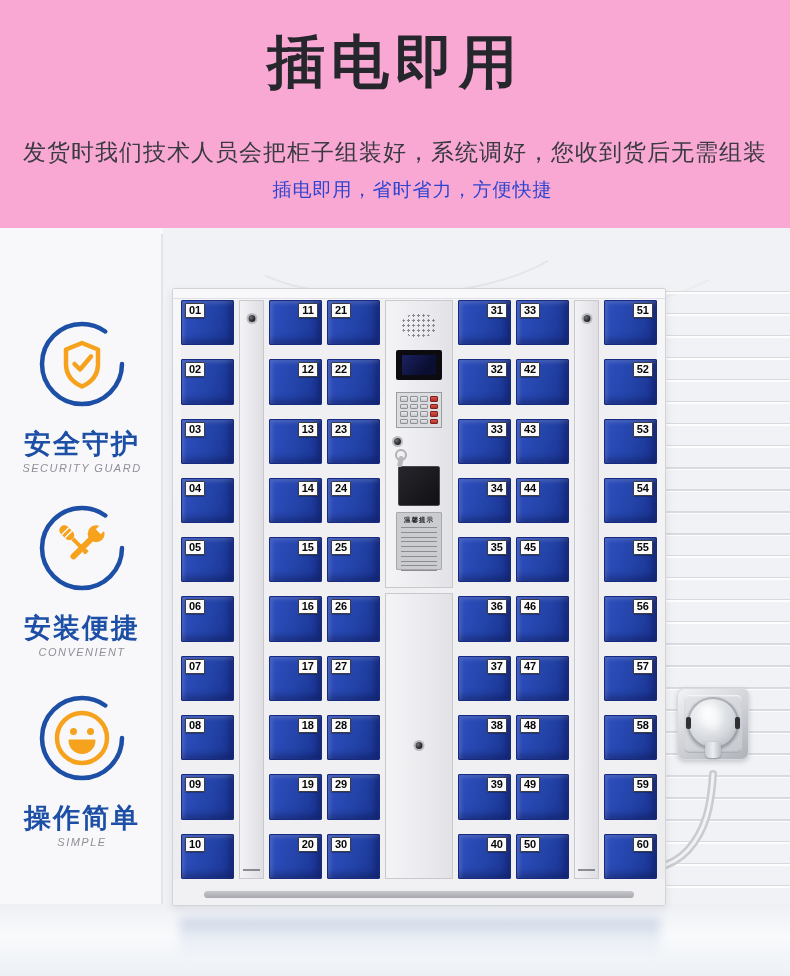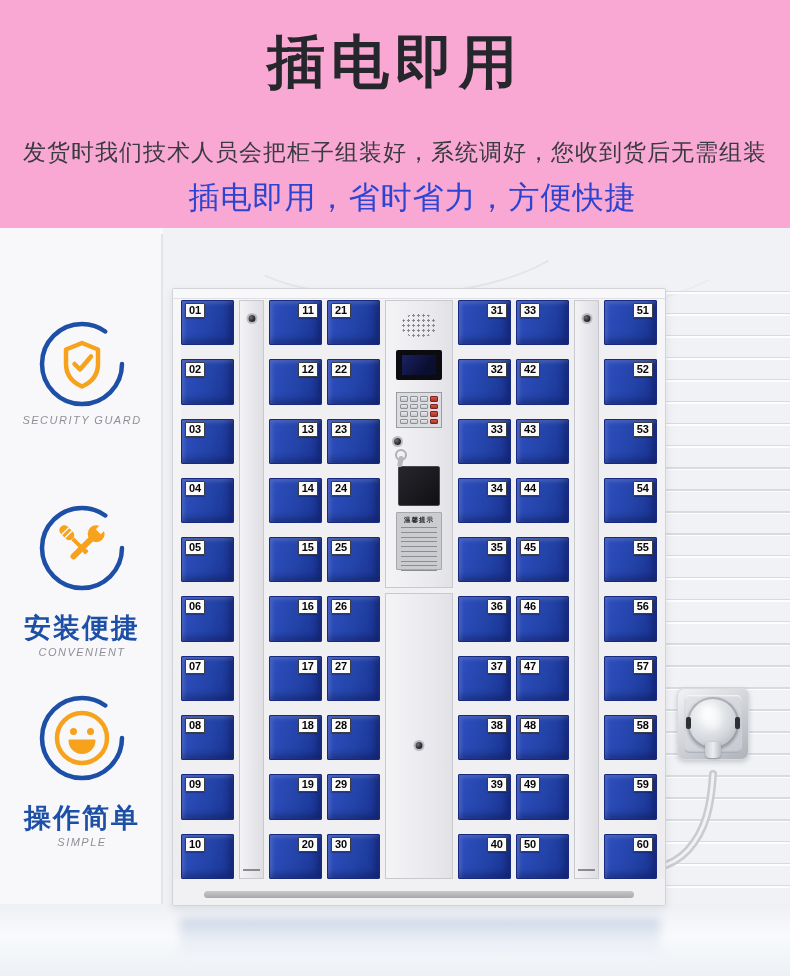--- a/index.html
+++ b/index.html
@@ -6,21 +6,21 @@
   body { background:#fff; font-family:"Liberation Sans","DejaVu Sans",sans-serif; }
   .page { position:relative; width:790px; height:976px; background:#f9a8d4; overflow:hidden;
           font-family:"Liberation Sans","DejaVu Sans",sans-serif; }
 
   
   .hdr-title { position:absolute; top:24px; left:0; width:100%; text-align:center;
                font-size:58px; font-weight:800; color:#26262d; letter-spacing:6px; }
   .hdr-d1 { position:absolute; top:137px; left:0; width:100%; text-align:center;
             font-size:23px; color:#3a3a41; letter-spacing:1px; }
   .hdr-d2 { position:absolute; top:177px; left:0; width:100%; text-align:center;
-            font-size:31px; color:var(--desc-blue,#2c44cf); letter-spacing:1px;padding-left:35px; }
+            font-size:19px; color:var(--desc-blue,#2c44cf); letter-spacing:1px;padding-left:35px; }
 
   
   .scene { position:absolute; left:0; top:228px; width:790px; height:748px; background:#f1f2f5; }
   .wall-left { position:absolute; left:0; top:0; width:163px; height:692px; background:#f8f8fb; }
   .wall-seam { position:absolute; left:161px; top:6px; width:2px; height:682px; background:#e3e4e8; }
   .wall-arc1 { position:absolute; left:235px; top:-52px; width:340px; height:120px;
                border:2px solid transparent; border-bottom:2px solid #e4e5ea; border-radius:50%;
                transform:rotate(-3deg); }
   .wall-arc2 { position:absolute; left:310px; top:-40px; width:430px; height:130px;
                border:2px solid transparent; border-bottom:2px solid #eaebef; border-radius:50%;
@@ -147,20 +147,21 @@
     <div class="wall-shutter"></div>
     <div class="floor"></div>
     <div class="reflection"></div>
 
     <div class="feature" style="top:90px">
       <svg width="92" height="92" viewBox="0 0 92 92">
         <circle class="arc" cx="46" cy="46" r="40"></circle>
         <path class="orange-stroke" d="M46,25 L62,31.5 V46 C62,58 55,64.5 46,68.5 C37,64.5 30,58 30,46 V31.5 Z"></path>
         <polyline class="orange-stroke" points="38.5,46 44,51.5 55,38.5"></polyline>
       </svg>
+      <div class="f-label">安全守护</div>
       <div class="f-caption">SECURITY GUARD</div>
     </div>
 
     <div class="feature" style="top:274px">
       <svg width="92" height="92" viewBox="0 0 92 92">
         <circle class="arc" cx="46" cy="46" r="40"></circle>
         <g transform="rotate(45 46 46)">
           <circle class="orange-fill" cx="46" cy="26" r="8.5"></circle>
           <rect class="bg-fill" x="42.5" y="13" width="7" height="10"></rect>
           <rect class="orange-fill" x="43" y="31" width="6" height="30" rx="3"></rect>

